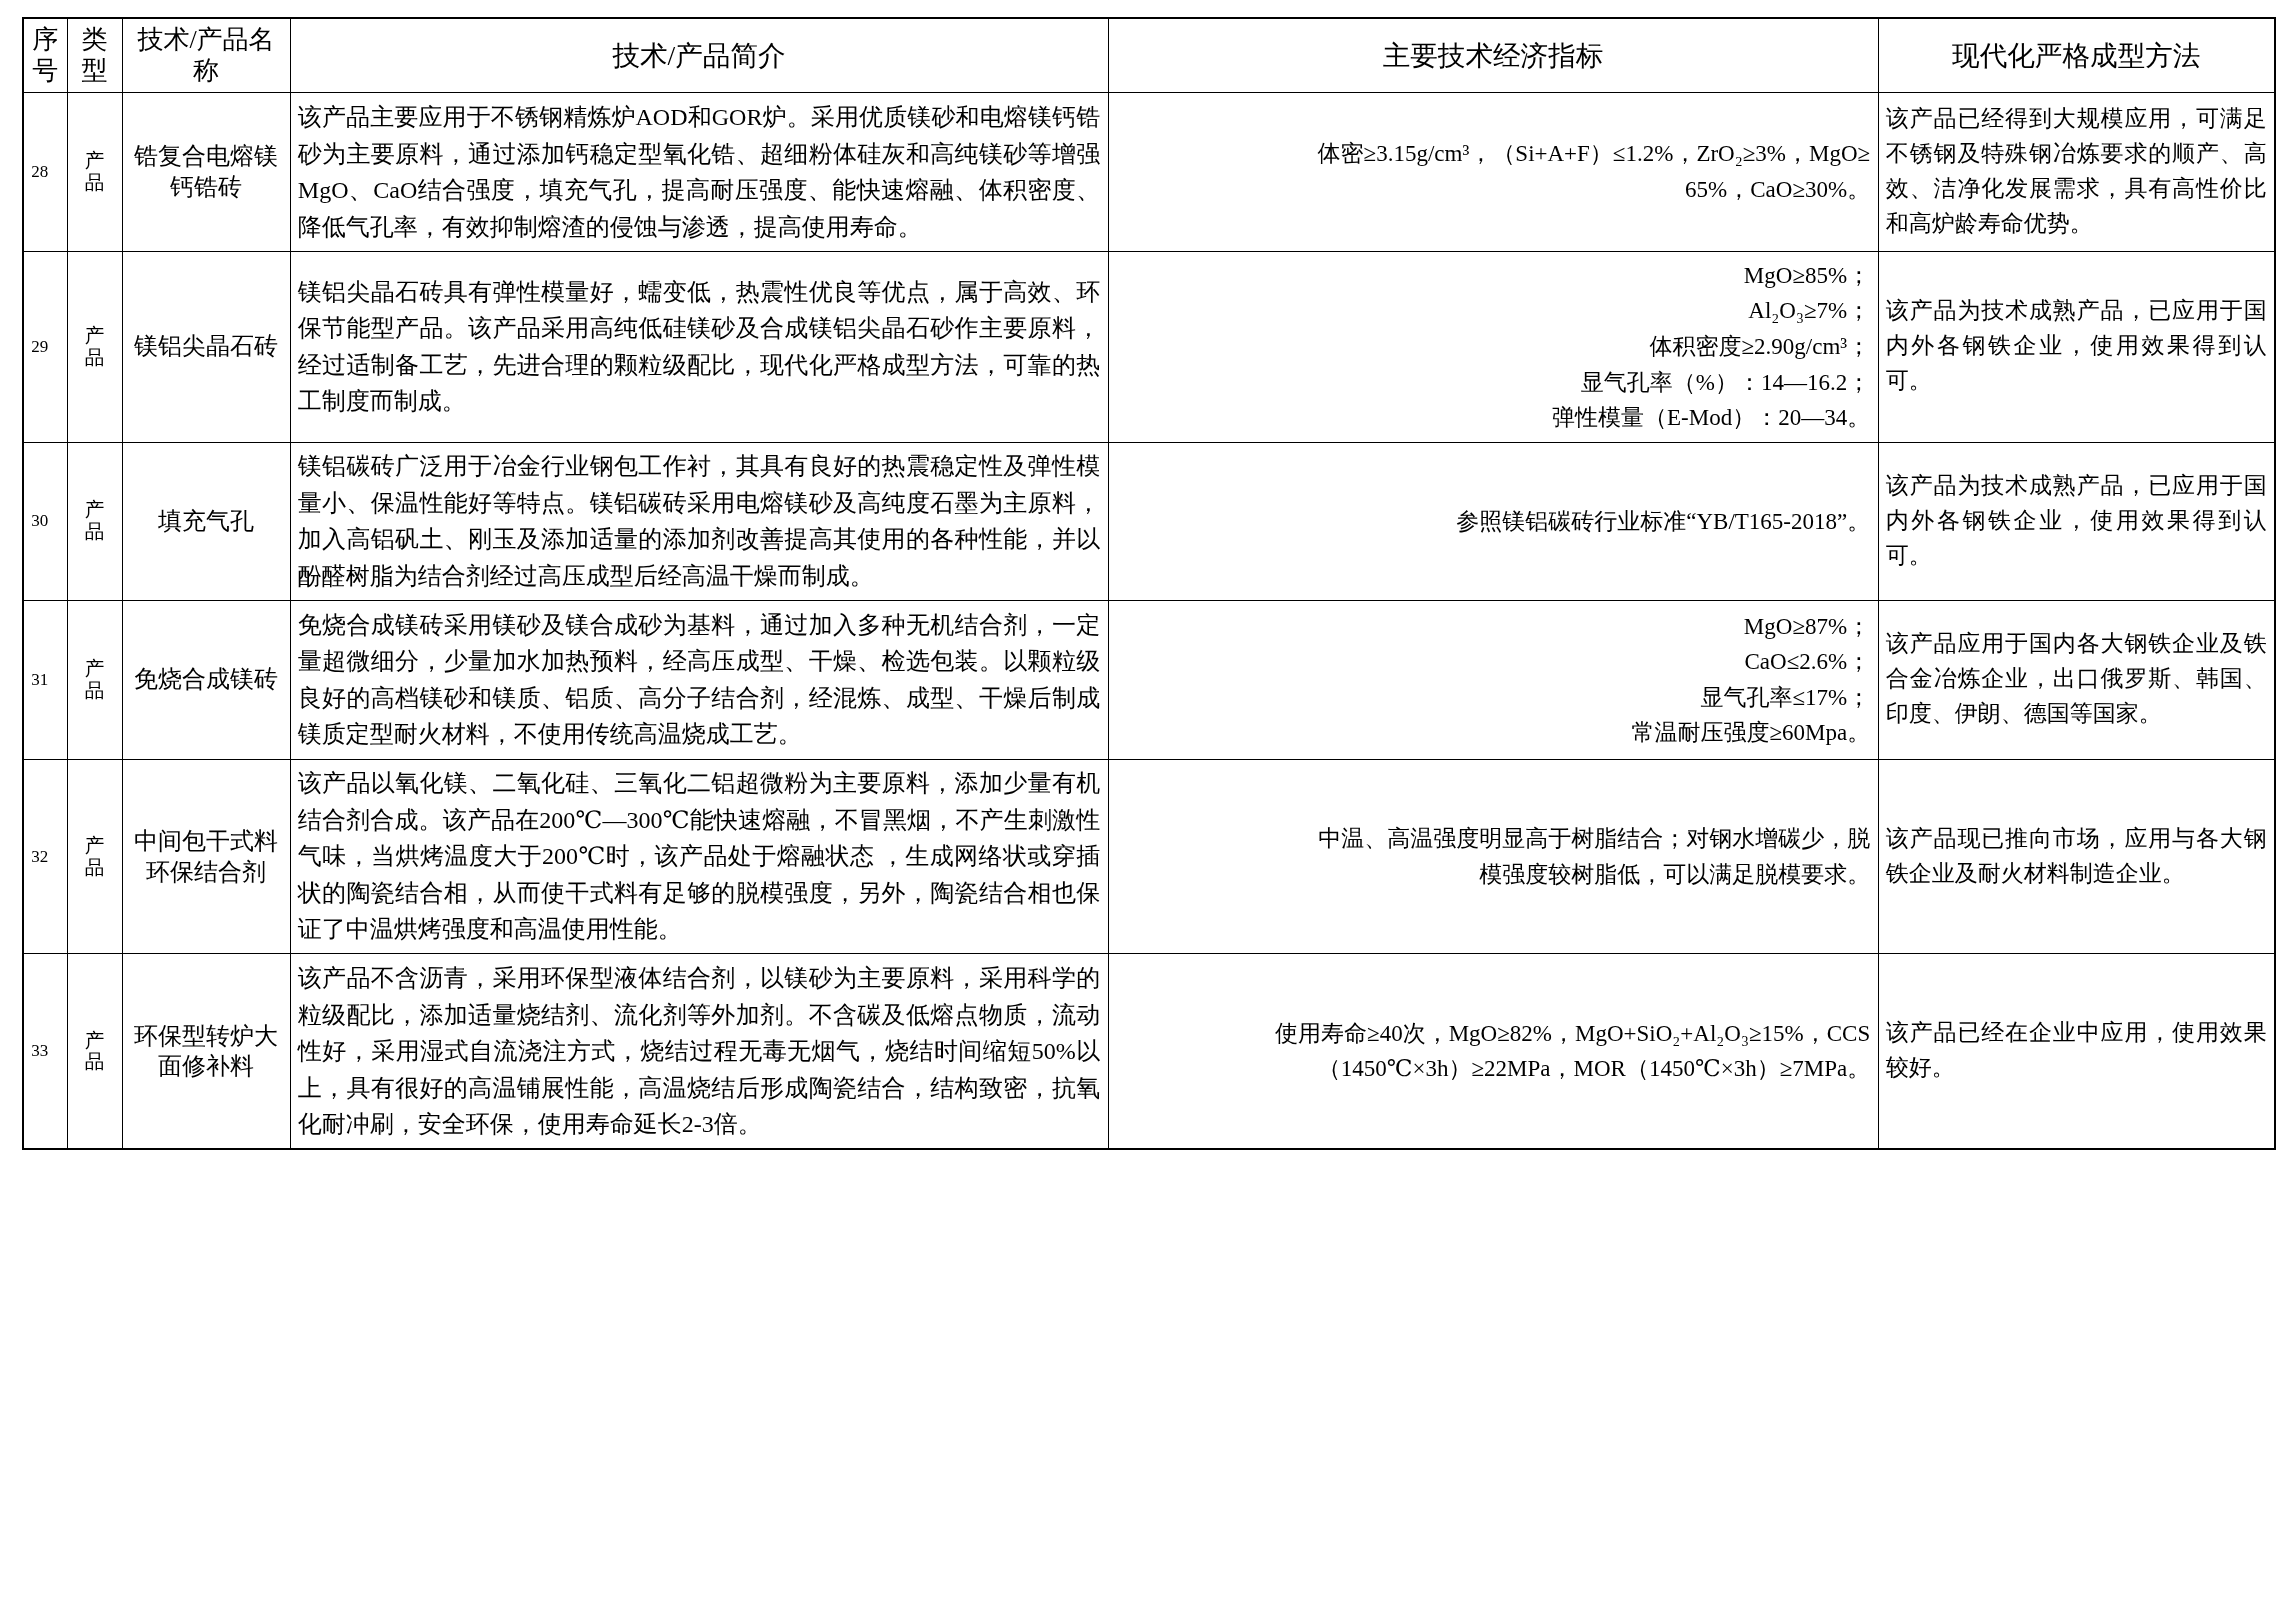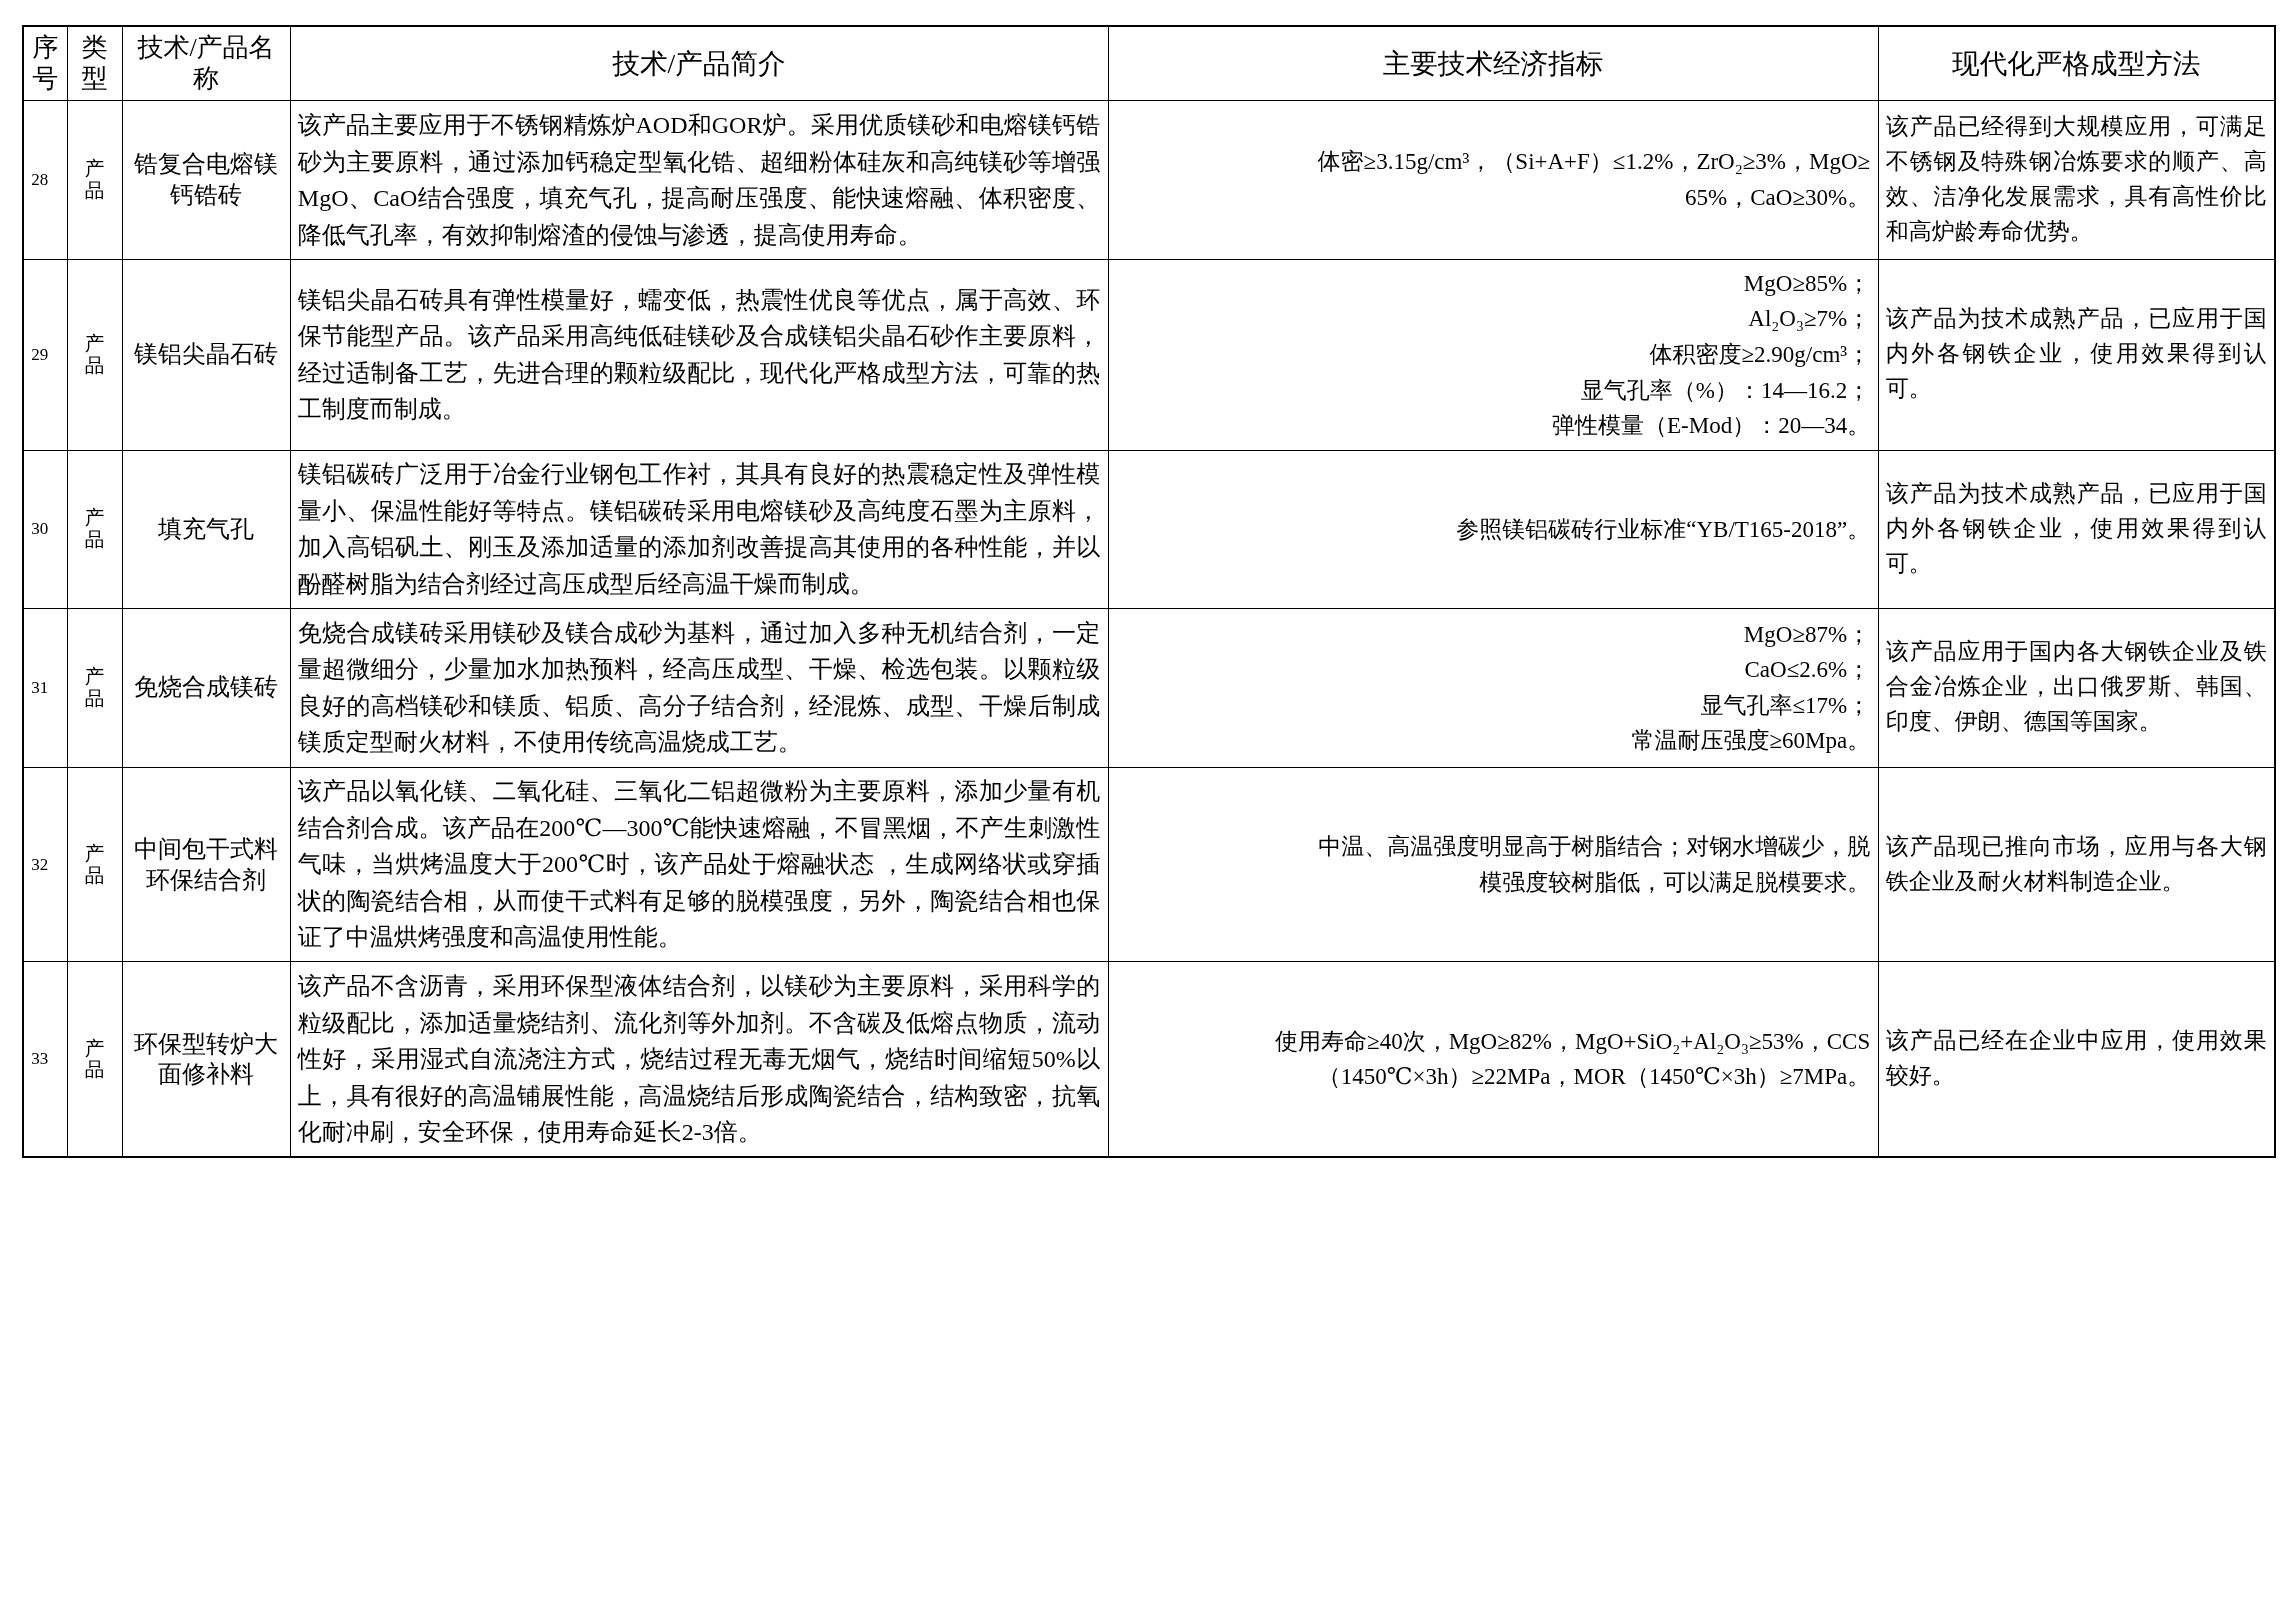--- a/index.html
+++ b/index.html
@@ -14,21 +14,20 @@
     font-family: "Liberation Serif", "DejaVu Serif", serif;
     color: #000000;
     overflow: hidden;
   }
   .page {
     position: relative;
     width: 2295px;
     height: 1485px;
     box-sizing: border-box;
     padding: 17.4px 22px 0 22px;
-    margin-top: 8px;
   }
   table.doc-table {
     border-collapse: collapse;
     table-layout: fixed;
     width: 2252px;
     border: 2.9px solid #000;
   }
   table.doc-table td, table.doc-table th {
     border: 1.5px solid #000;
     padding: 5.8px 7.3px;
@@ -199,21 +198,21 @@
             <span class="spec-line">模强度较树脂低，可以满足脱模要求。</span>
           </td>
           <td class="app">该产品现已推向市场，应用与各大钢铁企业及耐火材料制造企业。</td>
         </tr>
         <tr>
           <td class="seq">33</td>
           <td class="type"><span class="vertical-type">产品</span></td>
           <td class="name">环保型转炉大面修补料</td>
           <td class="desc">该产品不含沥青，采用环保型液体结合剂，以镁砂为主要原料，采用科学的粒级配比，添加适量烧结剂、流化剂等外加剂。不含碳及低熔点物质，流动性好，采用湿式自流浇注方式，烧结过程无毒无烟气，烧结时间缩短50%以上，具有很好的高温铺展性能，高温烧结后形成陶瓷结合，结构致密，抗氧化耐冲刷，安全环保，使用寿命延长2-3倍。</td>
           <td class="spec">
-            <span class="spec-line">使用寿命≥40次，MgO≥82%，MgO+SiO₂+Al₂O₃≥53%，CCS</span>
+            <span class="spec-line">使用寿命≥40次，MgO≥82%，MgO+SiO₂+Al₂O₃≥15%，CCS</span>
             <span class="spec-line">（1450℃×3h）≥22MPa，MOR（1450℃×3h）≥7MPa。</span>
           </td>
           <td class="app">该产品已经在企业中应用，使用效果较好。</td>
         </tr>
       </tbody>
   </table>
 
 
 </div>
 

